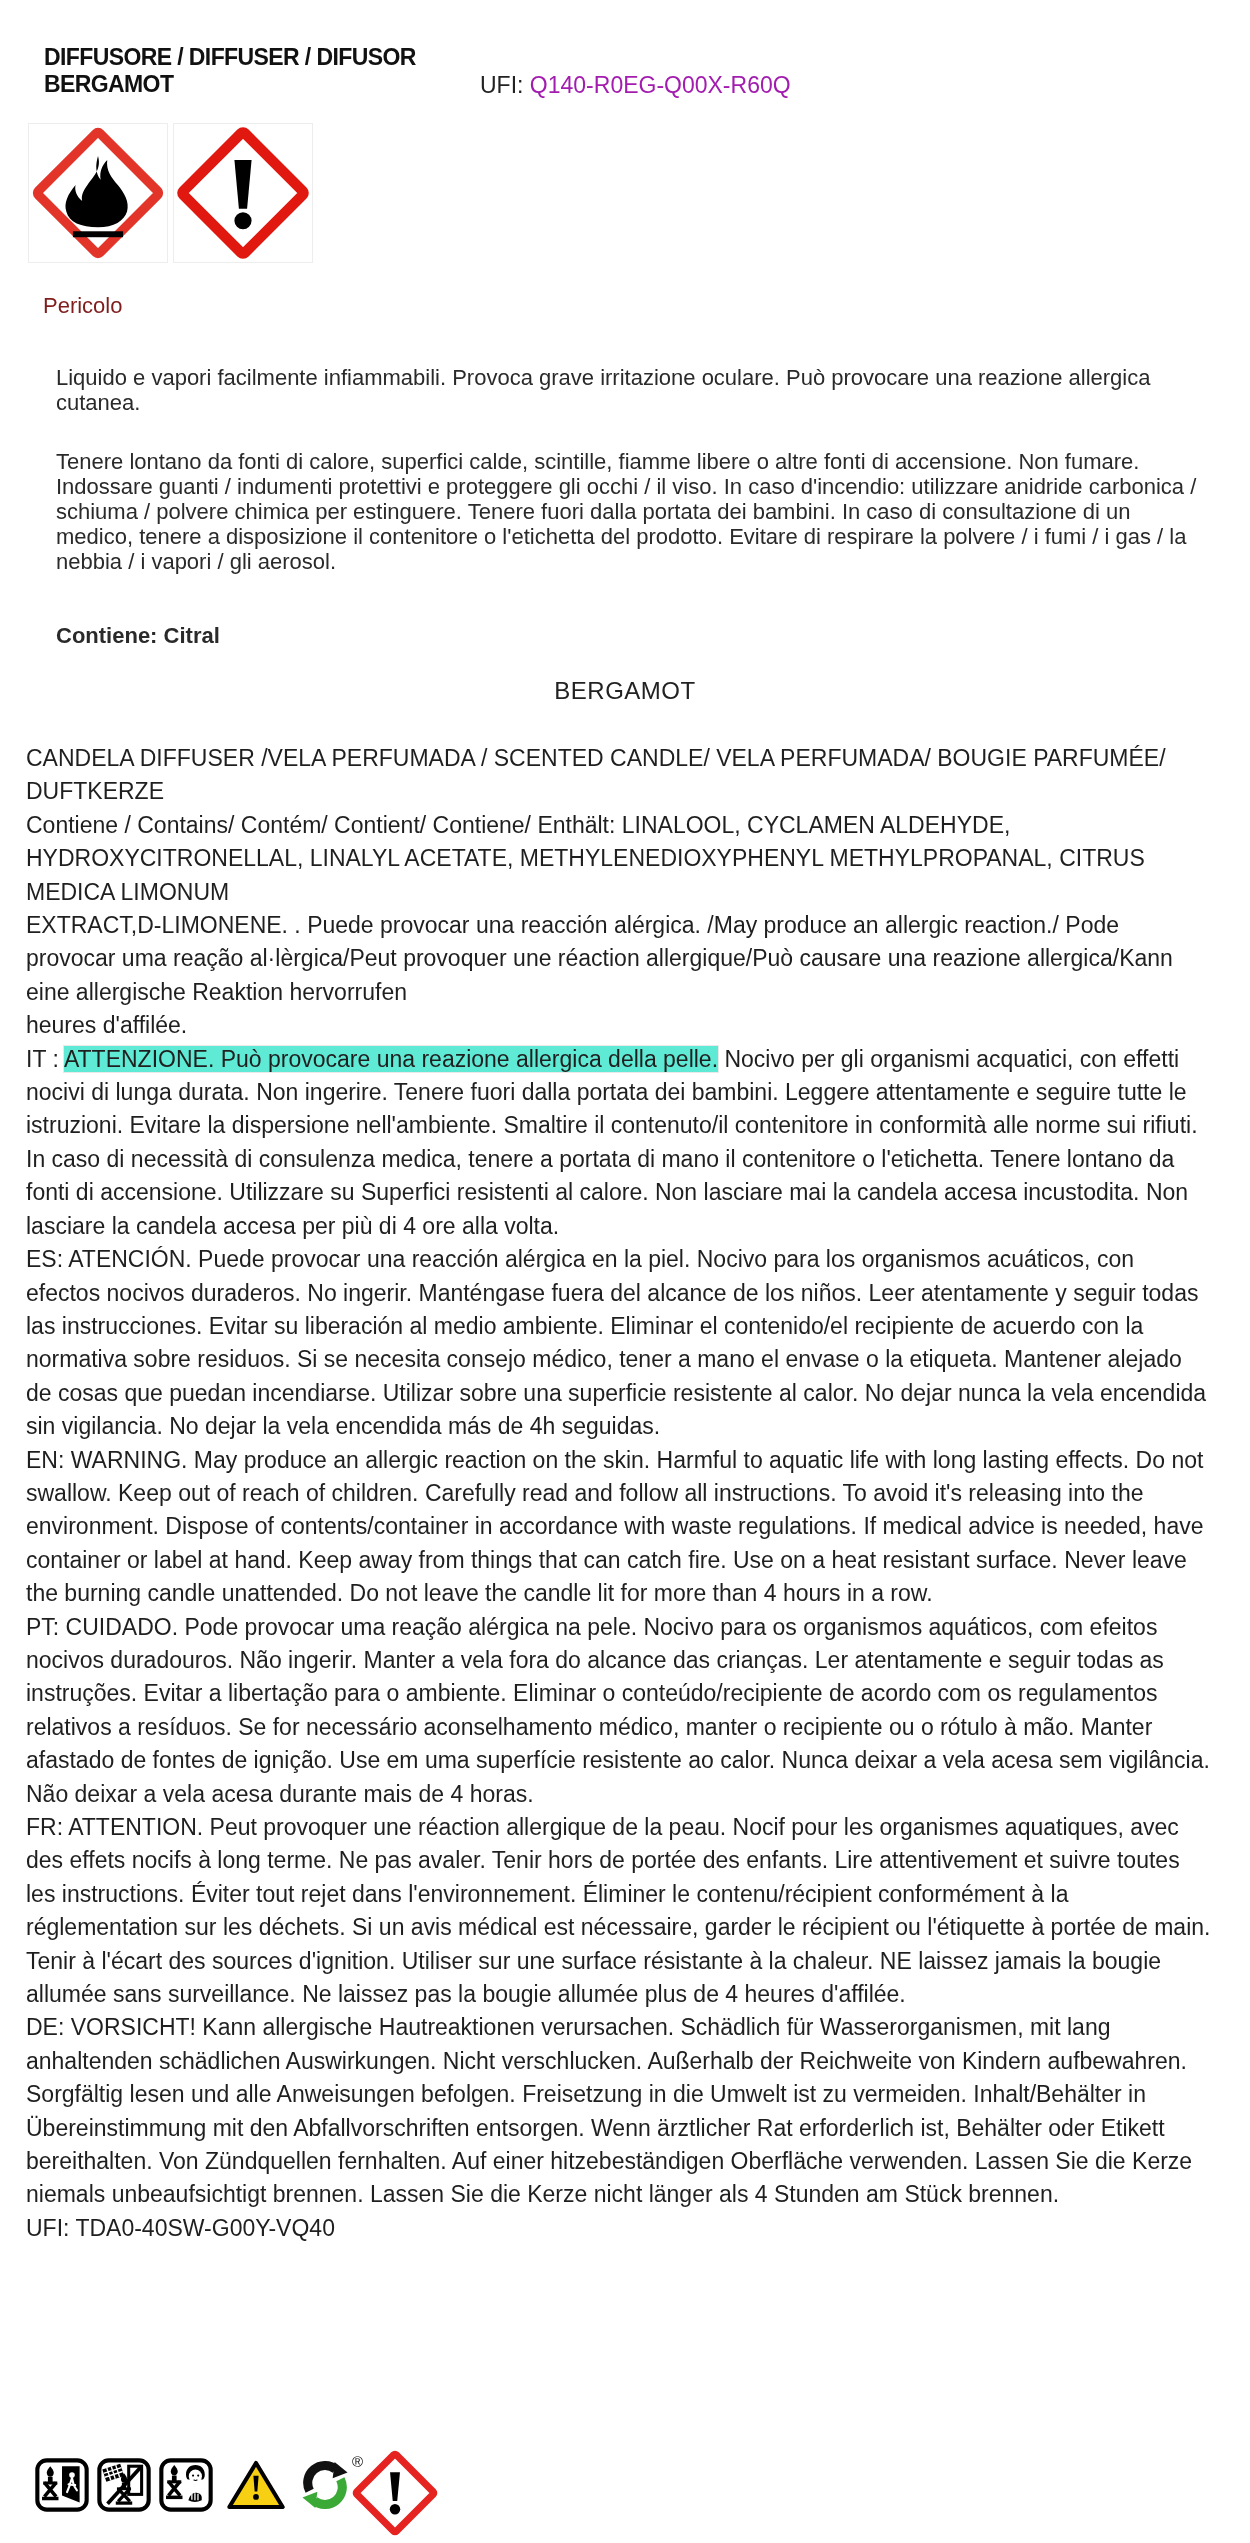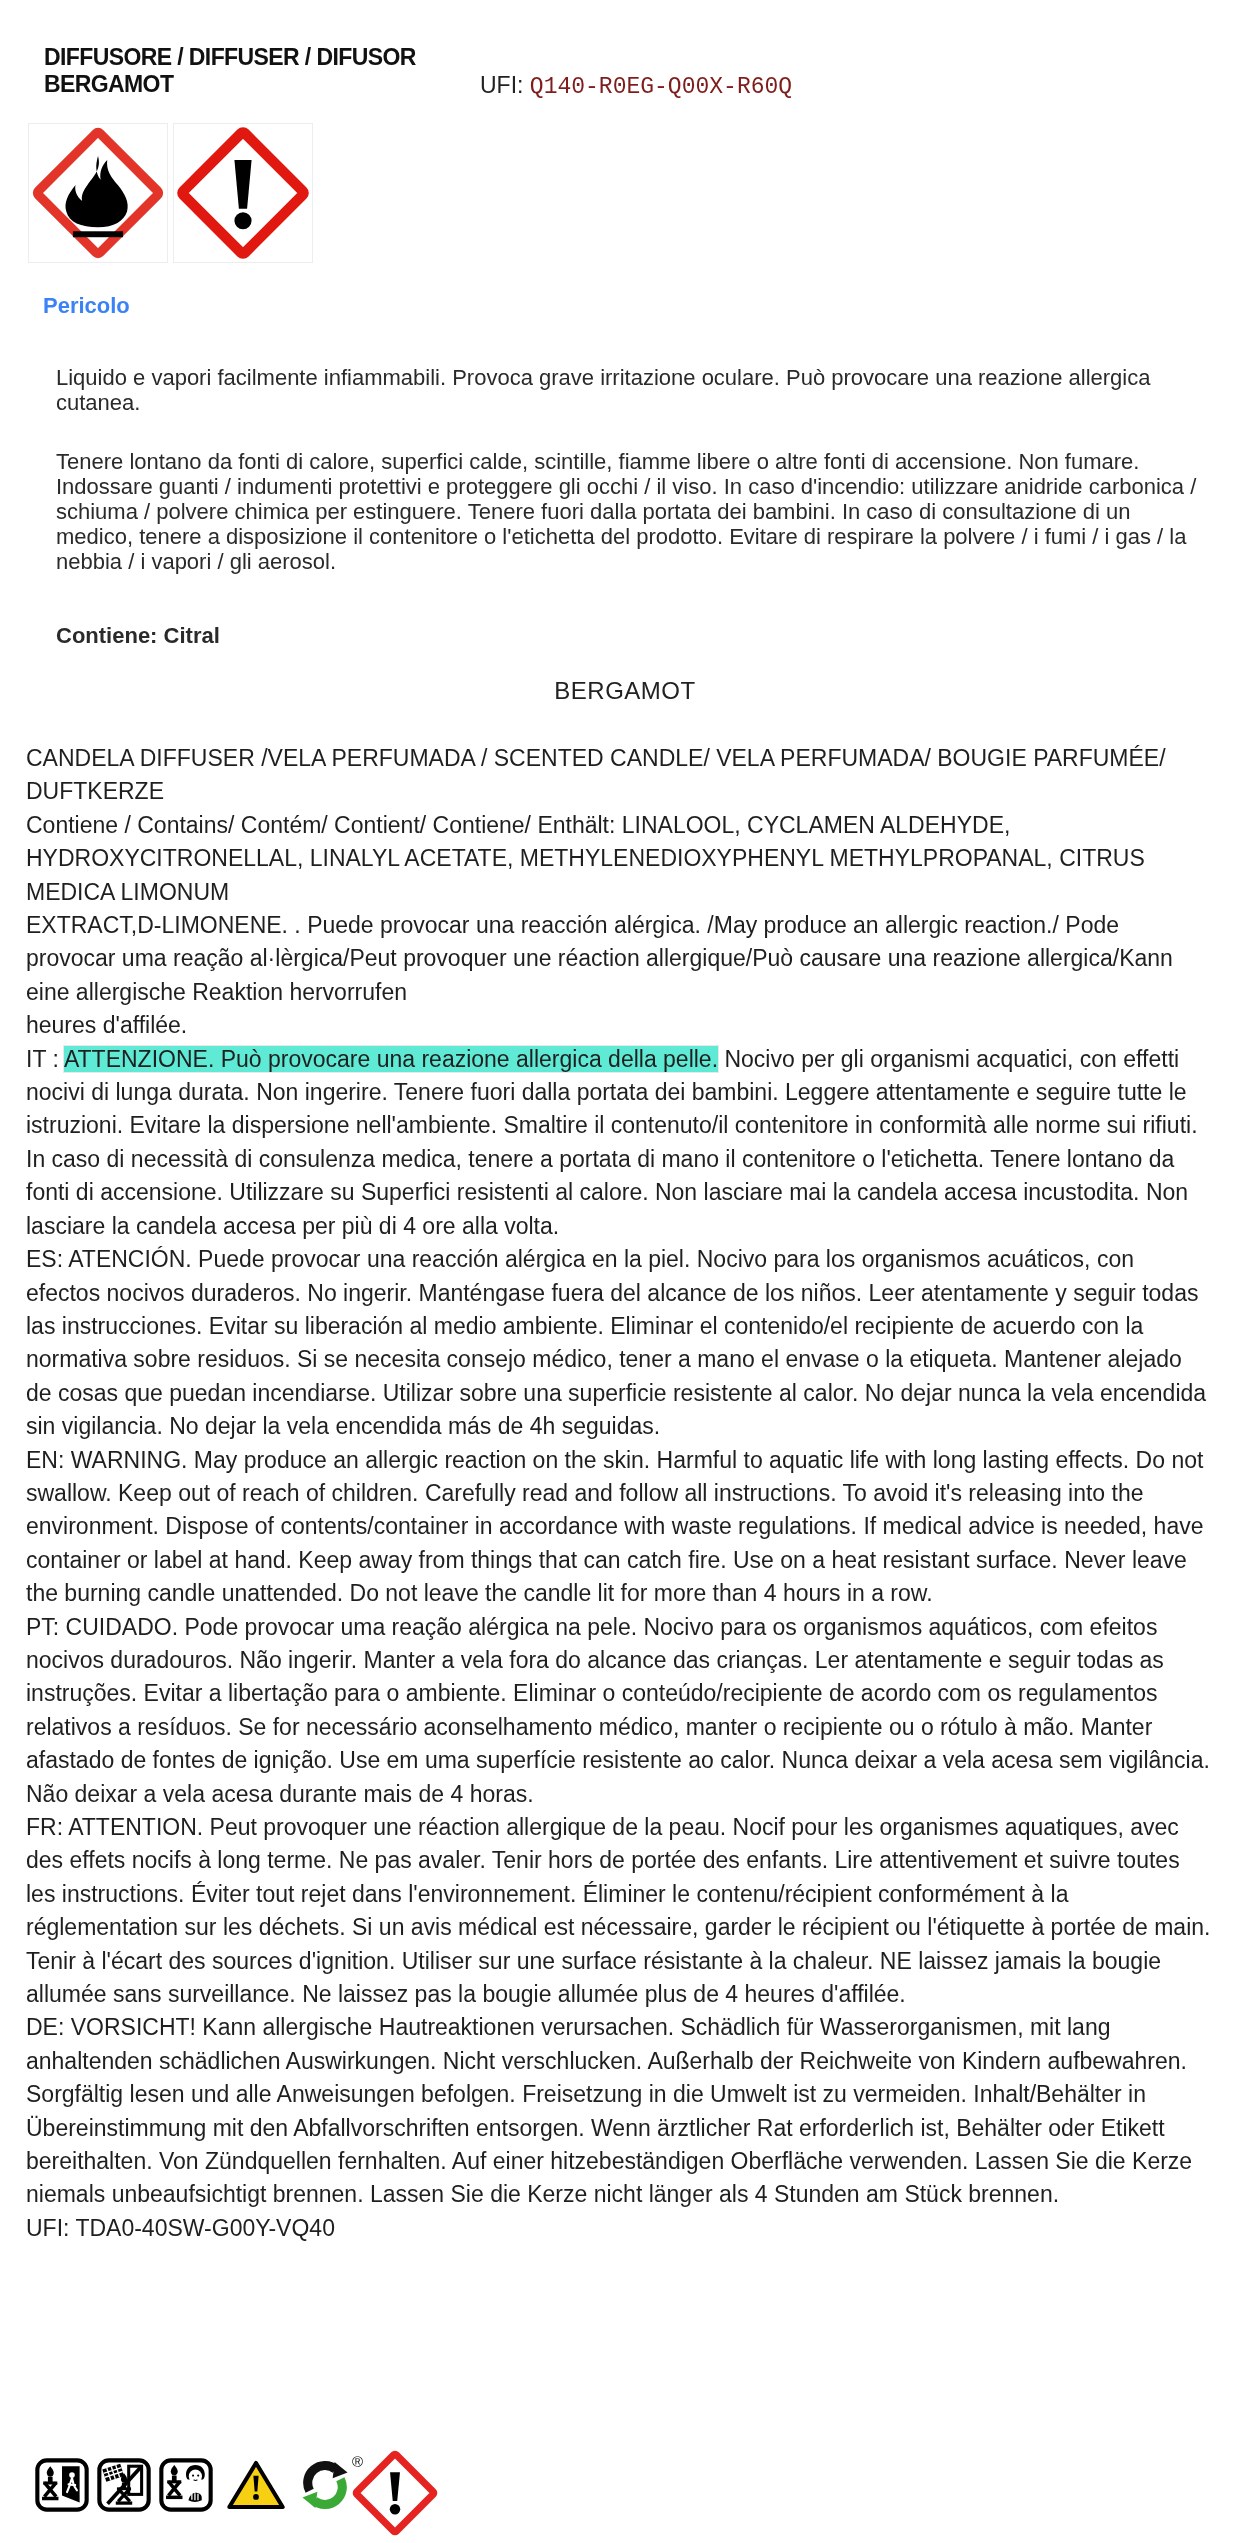--- a/index.html
+++ b/index.html
@@ -1,24 +1,24 @@
 <!DOCTYPE html>
 <html><head>
 <meta charset="utf-8">
 <style>
   html,body{margin:0;padding:0;background:#fff;}
   .page{position:relative;width:1250px;height:2543px;background:#ffffff;overflow:hidden;
         font-family:"Liberation Sans",sans-serif;color:#1a1a1a;}
   .abs{position:absolute;}
   .title{font-weight:bold;font-size:23px;letter-spacing:-0.6px;color:#111;line-height:27px;}
   .ufi-top{font-size:23px;color:#222;}
-  .ufi-code{color:#7f1d1d;font-family:Liberation Mono, monospace;}
+  .ufi-code{color:#a21caf;}
   .picto-box{width:138px;height:138px;background:#fff;border:1px solid #ededed;display:flex;
              align-items:center;justify-content:center;}
-  .signal{font-size:22px;color:#3b82f6;font-weight:bold;}
+  .signal{font-size:22px;color:#7f1d1d;}
   .para{font-size:22px;line-height:25px;color:#2a2a2a;margin:16px;}
   .center-name{font-size:24px;color:#222;text-align:center;letter-spacing:0.5px;}
   .block{font-size:23px;line-height:33.4px;color:#1f1f1f;}
   .block p{margin:0;}
   .hl{background:#5eead4;box-shadow:0 0 0 1px #e9e9e9;}
   .footer-row{display:flex;align-items:center;gap:8px;}
   .sq-icon{width:54px;height:54px;display:block;}
   .gp-wrap{position:relative;width:48px;height:48px;margin-left:8px;}
   .reg{position:absolute;top:-8px;right:-14px;font-size:15px;color:#111;}
   svg{display:block;}

